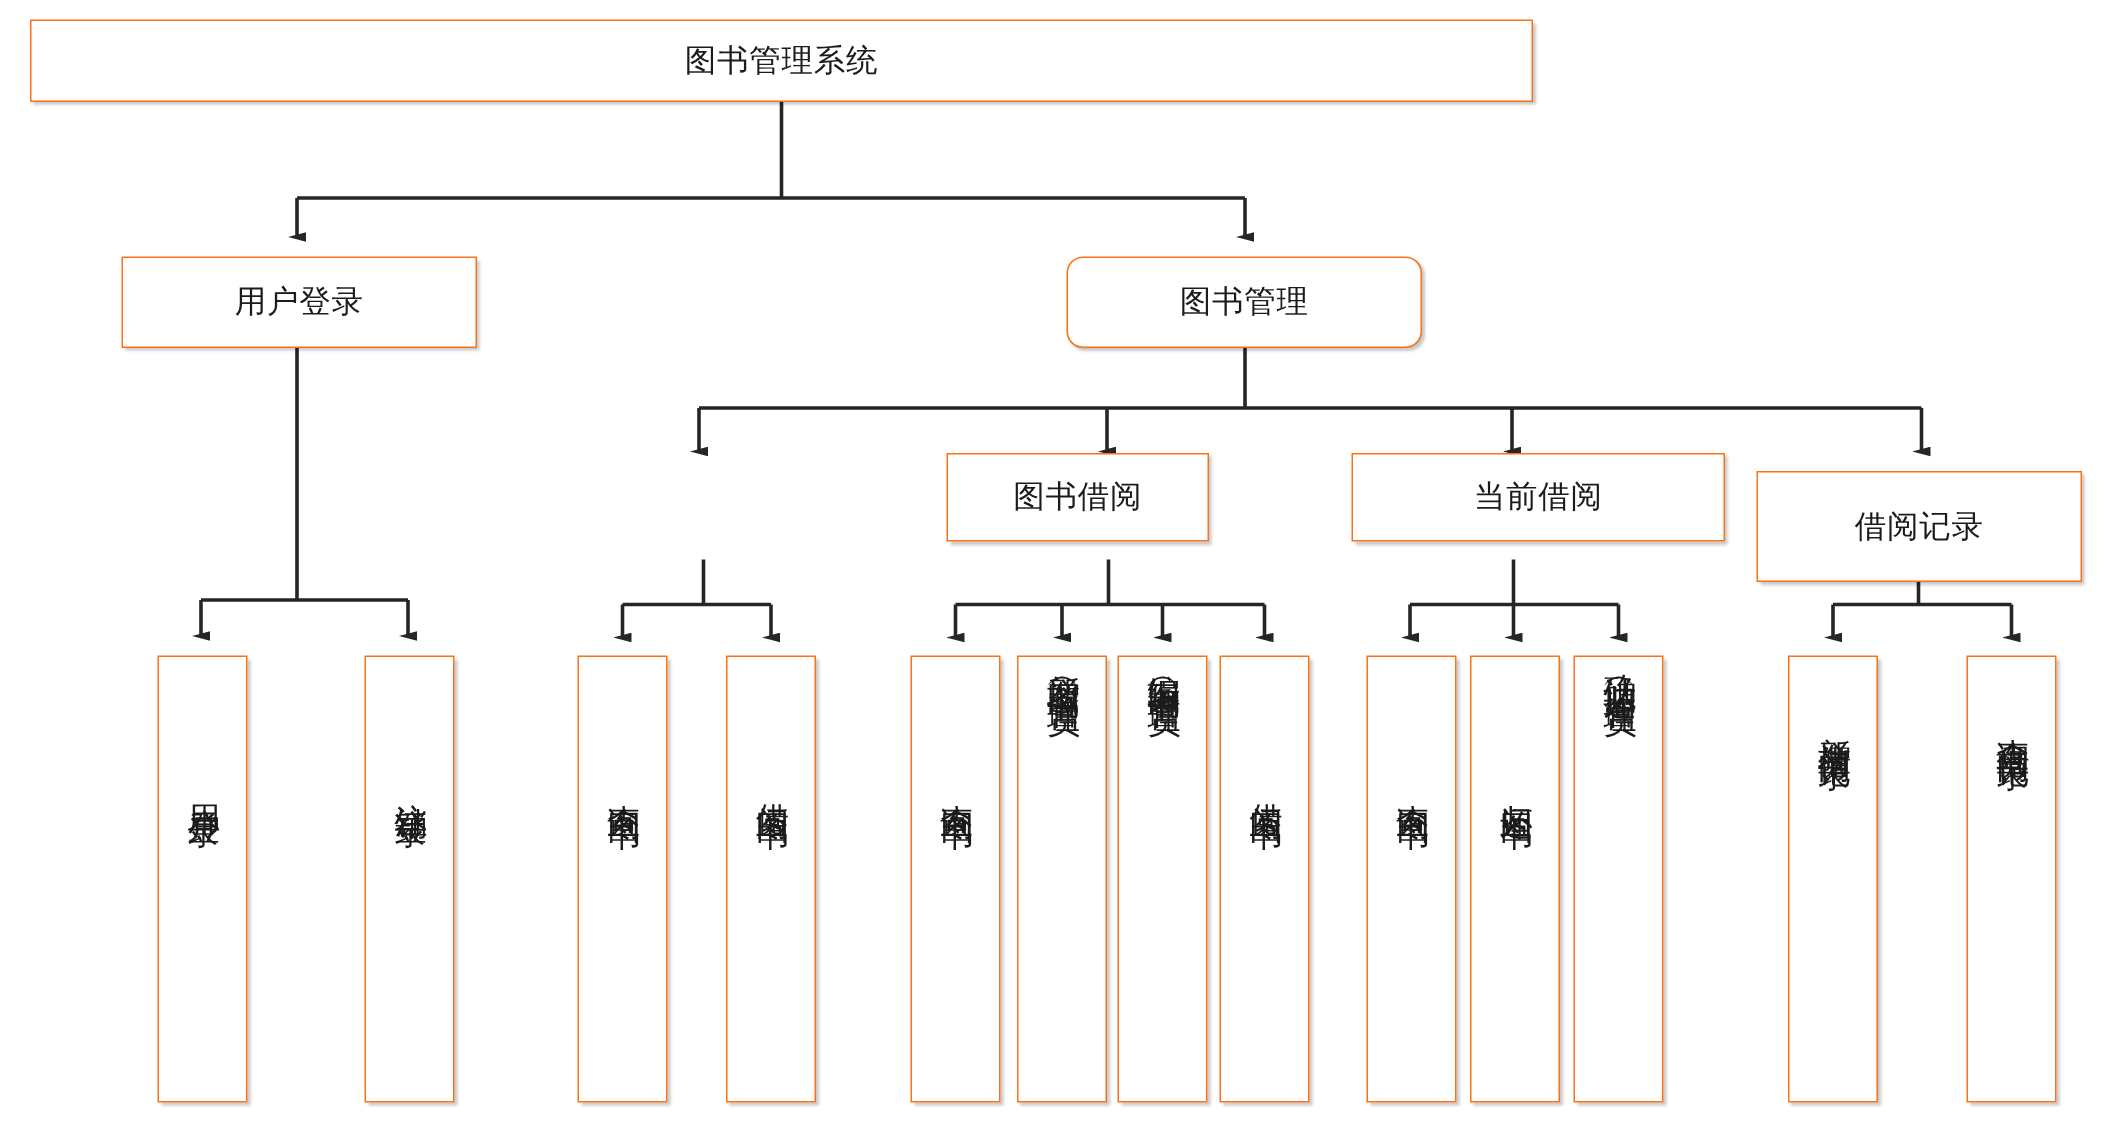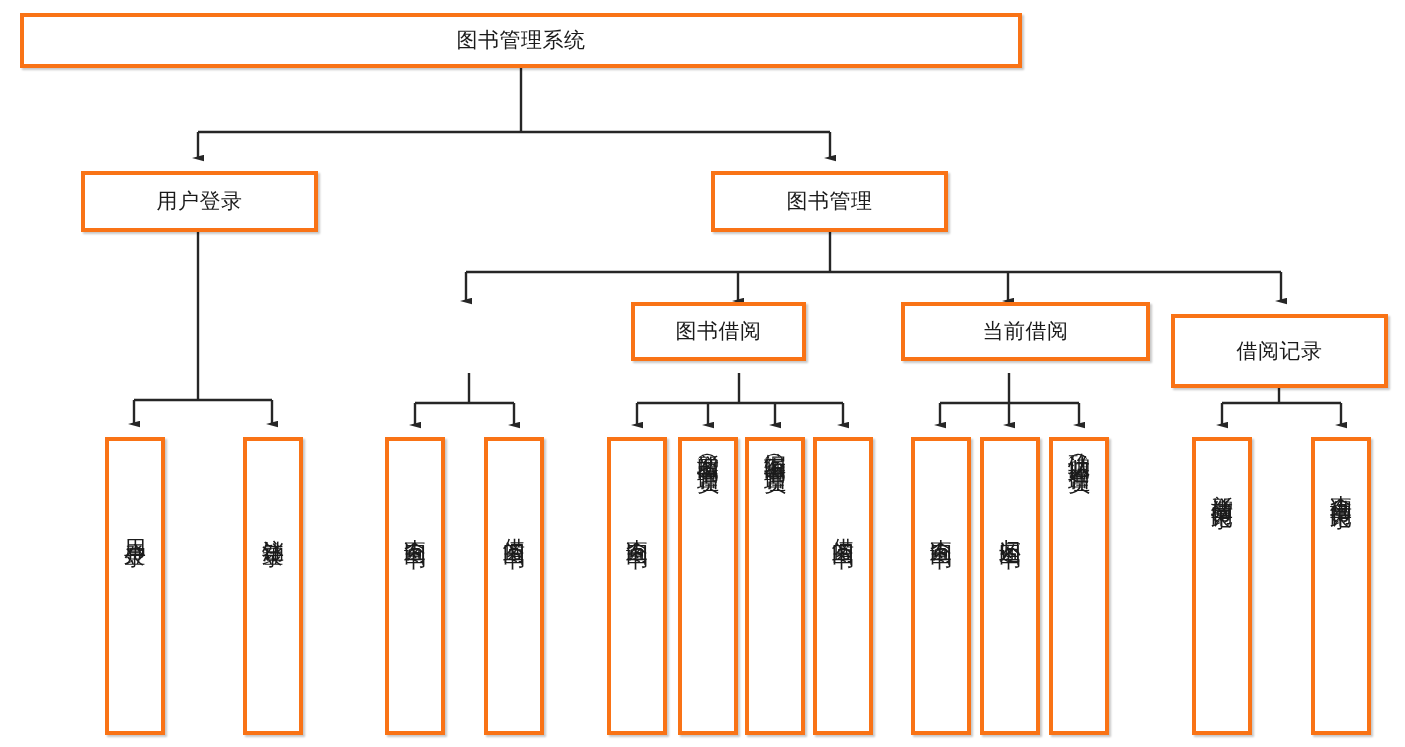--- a/index.html
+++ b/index.html
@@ -22,21 +22,21 @@
     left: 0;
     top: 0;
     width: 1405px;
     height: 747px;
     pointer-events: none;
   }
   .node {
     position: absolute;
     box-sizing: border-box;
     background: #ffffff;
-    border: 4px solid #f97316;
+    border: 1px solid #f97316;
     box-shadow: 2px 2px 2px rgba(0,0,0,0.22);
     display: flex;
     align-items: center;
     justify-content: center;
     z-index: 2;
   }
   .node .label {
     color: #1b1b1b;
     font-size: 21px;
     line-height: 1.05;
@@ -123,21 +123,21 @@
     </g>
   </svg>
 
   <div class="node" style="left:20px; top:13px; width:1002px; height:55px;">
     <span class="label">图书管理系统</span>
   </div>
 
   <div class="node" style="left:81px; top:171px; width:237px; height:61px;">
     <span class="label">用户登录</span>
   </div>
-  <div class="node" style="left:711px; top:171px; width:237px; height:61px;">
+  <div class="node" style="left:711px; top:171px; width:237px; height:61px;border-radius:11px;">
     <span class="label">图书管理</span>
   </div>
 
   <div class="node" style="left:631px; top:302px; width:175px; height:59px;">
     <span class="label">图书借阅</span>
   </div>
   <div class="node" style="left:901px; top:302px; width:249px; height:59px;">
     <span class="label">当前借阅</span>
   </div>
   <div class="node" style="left:1171px; top:314px; width:217px; height:74px;">

